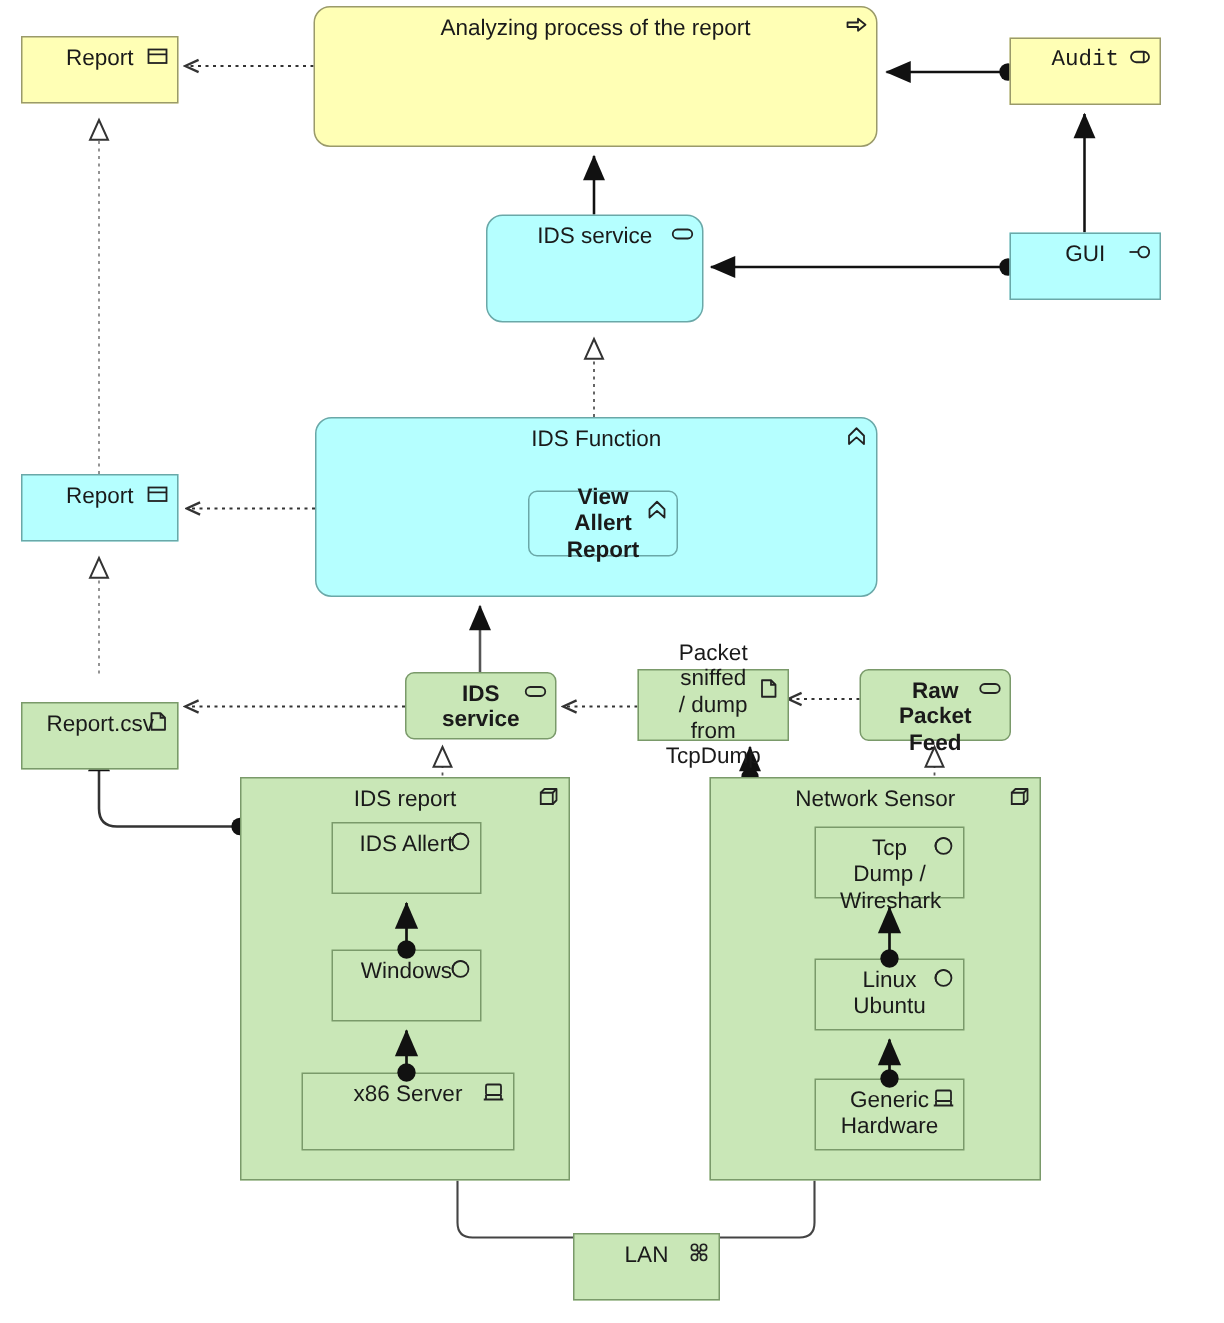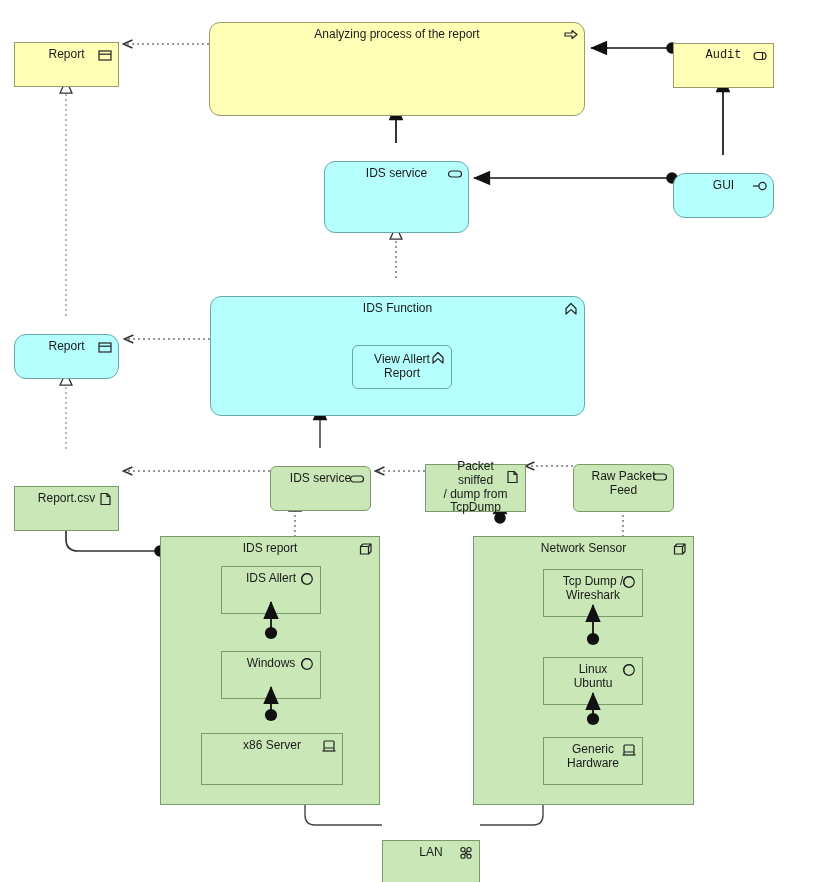--- a/index.html
+++ b/index.html
@@ -10,43 +10,42 @@
     font-family: "Liberation Sans", sans-serif;
     position: relative;
     overflow: hidden;
   }
   #canvas { position:absolute; left:0; top:0; width:816px; height:882px; }
 
   
   .node {
     position: absolute;
     border: 1px solid #7a8a7a;
-    font-size: 12px;
+    font-size: 15px;
     color: #1a1a1a;
     line-height: 1.15;
     z-index: 5;
-    margin-top: 18px;
   }
   .node .label {
     position: absolute;
     left: 0; right: 0;
     top: 5px;
     text-align: center;
     padding: 0 16px;
     white-space: pre-line;
     pointer-events: none;
   }
   .node.ctr-label .label { top: 50%; transform: translateY(-50%); }
 
   .fill-yellow { background: #ffffb5; border-color: #9a9a6a; }
-  .fill-cyan   { background: #b5ffff; border-color: #6aa8a8; border-radius: 12px; }
+  .fill-cyan   { background: #b5ffff; border-color: #6aa8a8; }
   .fill-green  { background: #c9e7b7; border-color: #7a9a6a; }
 
   .rounded-lg { border-radius: 11px; }
-  .rounded-sm { border-radius: 6px; }
+  .rounded-sm { border-radius: 6px; font-weight: bold; }
 
   
   .badge {
     position: absolute;
     top: 4px; right: 5px;
     width: 16px; height: 16px;
     pointer-events: none;
   }
   .badge svg { display:block; width:16px; height:16px; }
 

